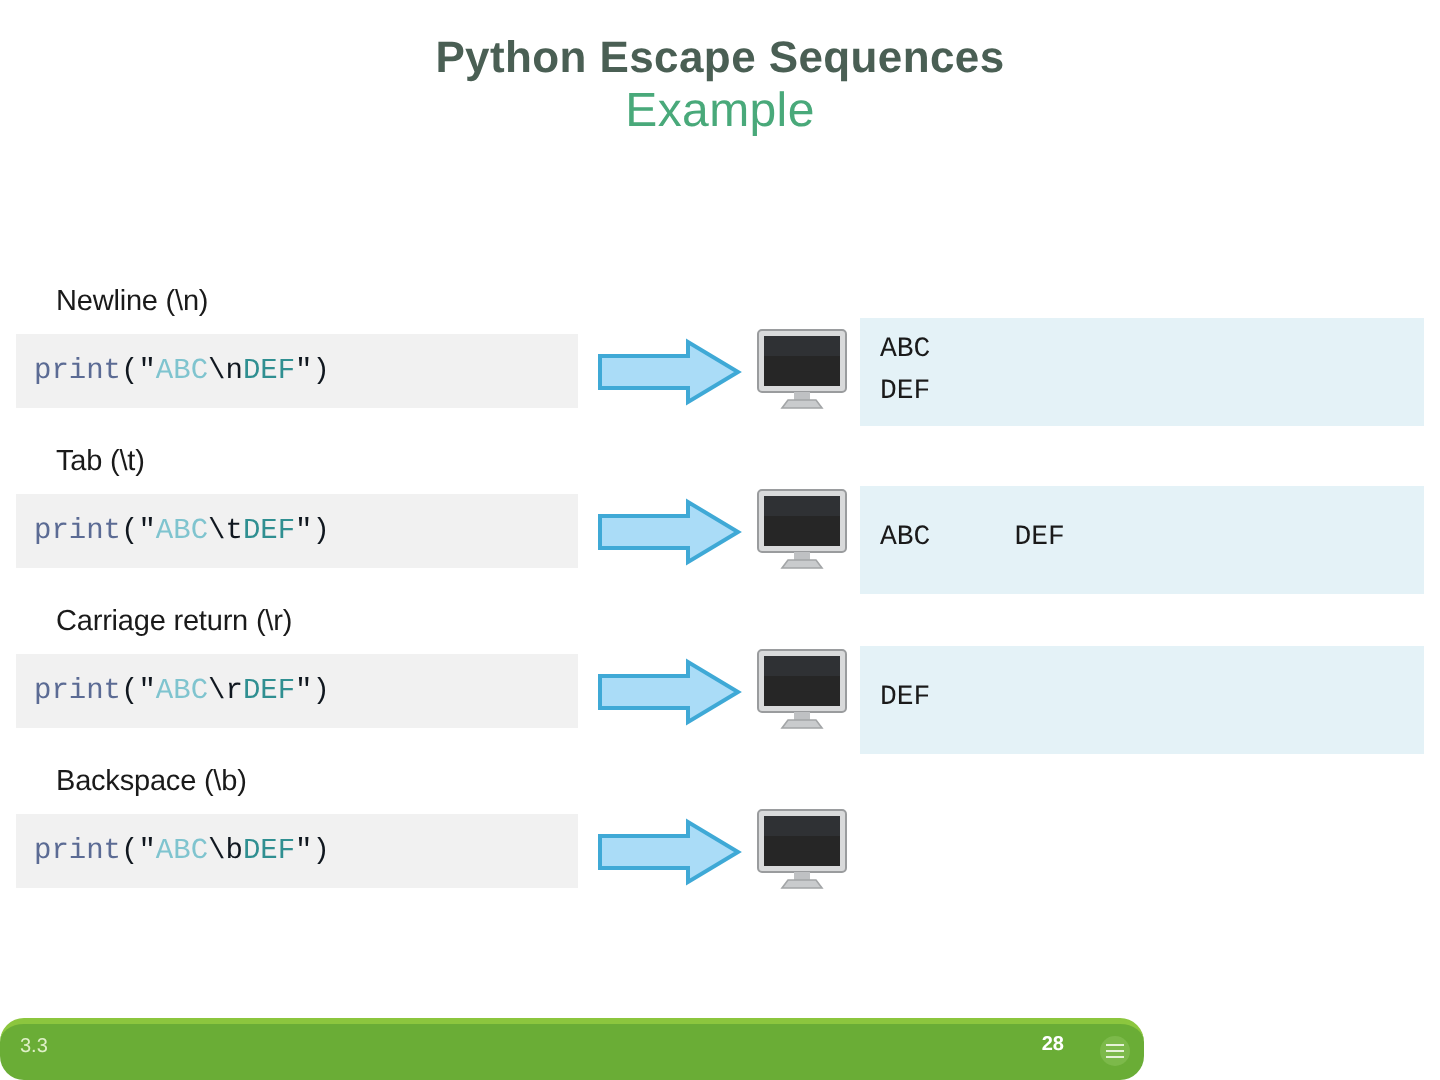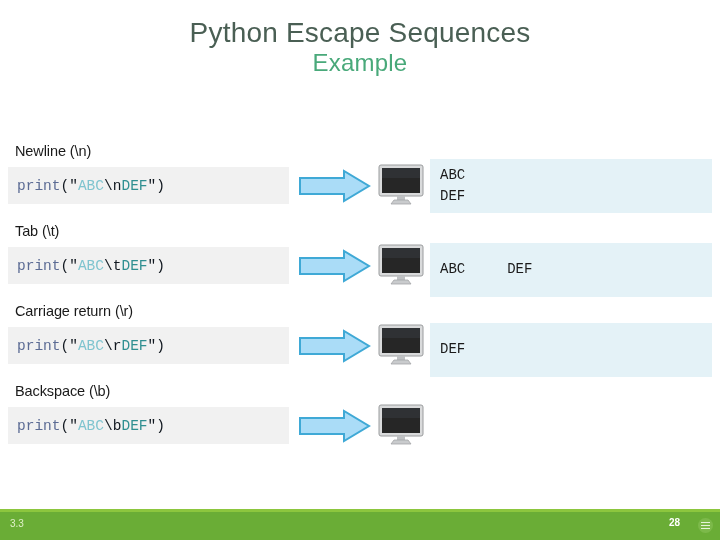--- a/index.html
+++ b/index.html
@@ -19,24 +19,24 @@
   .slide-title {
     position: absolute;
     left: 0;
     top: 16px;
     width: 720px;
     text-align: center;
     line-height: 1.18;
   }
   .title-line1 {
     display: block;
-    font-size: 28px;
+    font-size: 22px;
     color: #4a5f54;
     letter-spacing: 0.2px;
-    font-weight: 400;
+    font-weight: 700;
   }
   .title-line2 {
     display: block;
     font-size: 24px;
     color: #49a97a;
     letter-spacing: 0.2px;
     font-weight: 400;
   }
 
   
@@ -45,21 +45,21 @@
     left: 0;
     top: 143px;
     width: 720px;
   }
   .esc-row {
     position: relative;
     height: 80px;
   }
   .row-label {
     position: absolute;
-    left: 15px;
+    left: 28px;
     top: 0px;
     font-size: 14.5px;
     color: #1a1a1a;
     letter-spacing: -0.1px;
     white-space: nowrap;
   }
   .code-panel {
     position: absolute;
     left: 8px;
     top: 24px;
@@ -123,24 +123,25 @@
   }
 
   
   .esc-row.tall .output-panel { height: 54px; top: 16px; }
 
   
   .footer-bar {
     position: absolute;
     left: 0;
     bottom: 0;
-    width: 720px;
+    width: 572px;
     height: 28px;
     background: #6aad36;
     border-top: 3px solid #8cc63e;
+    border-radius: 12px;
   }
   .footer-left {
     position: absolute;
     left: 10px;
     top: 6px;
     font-size: 10px;
     color: #dff0c8;
   }
   .footer-page {
     position: absolute;

